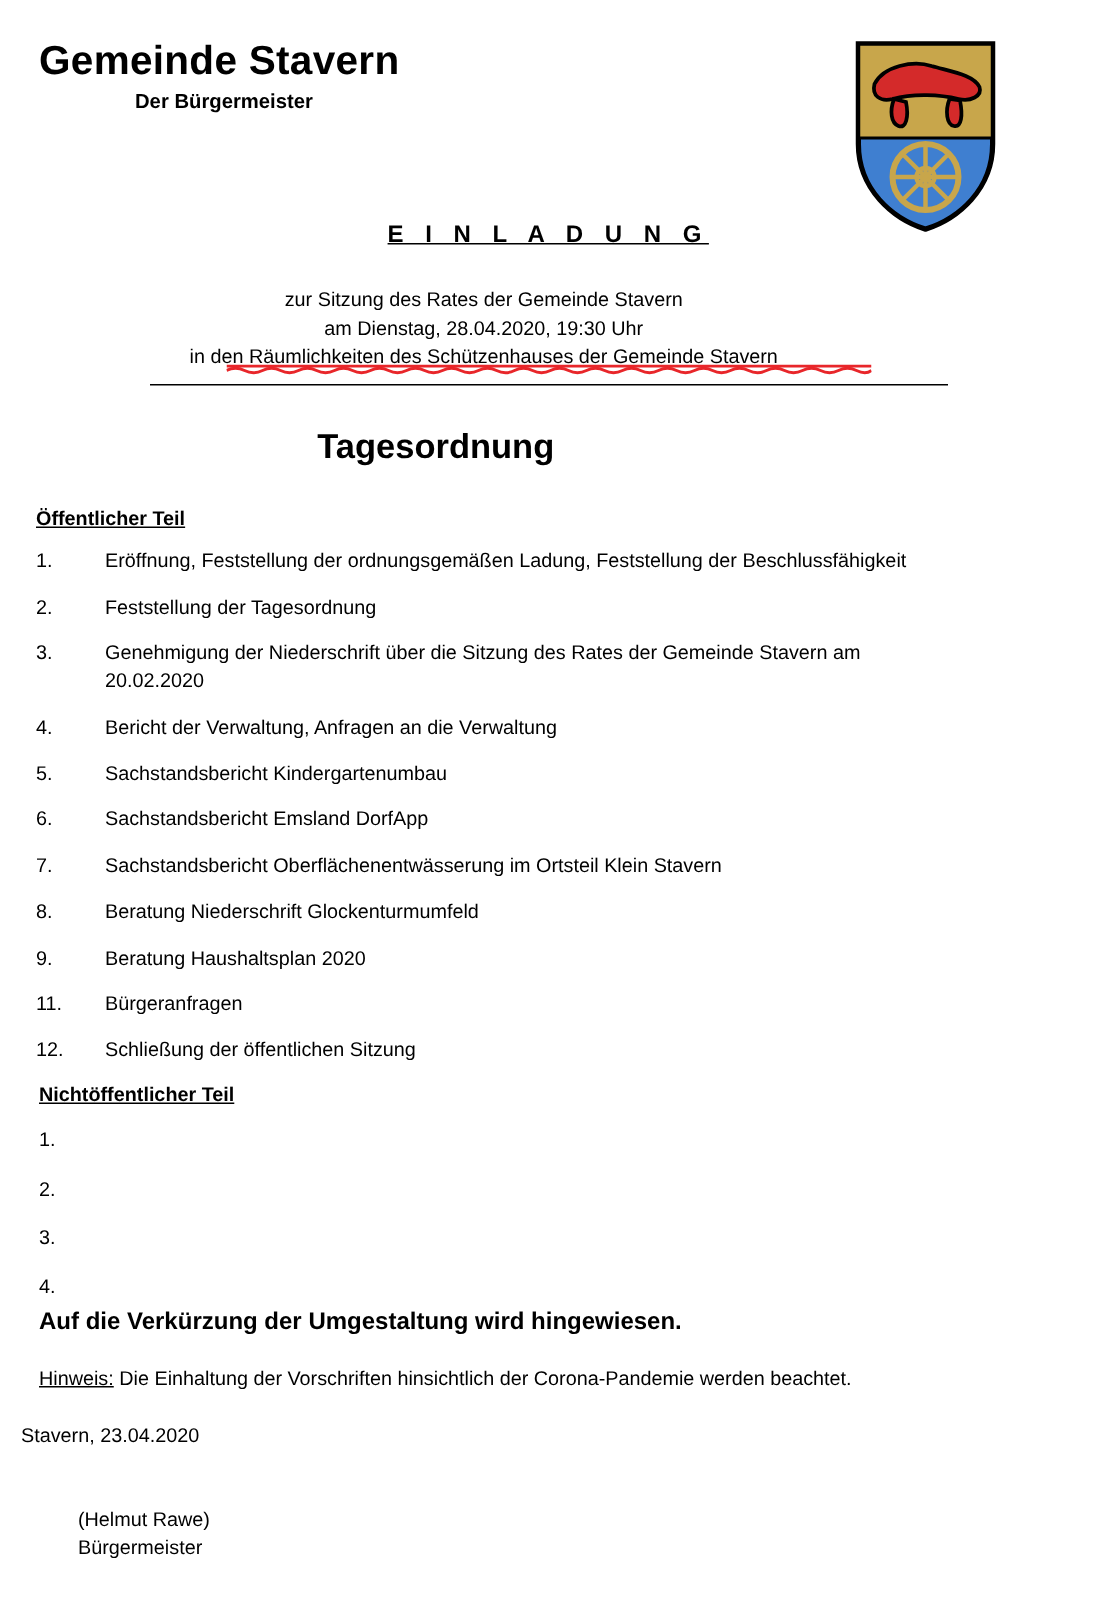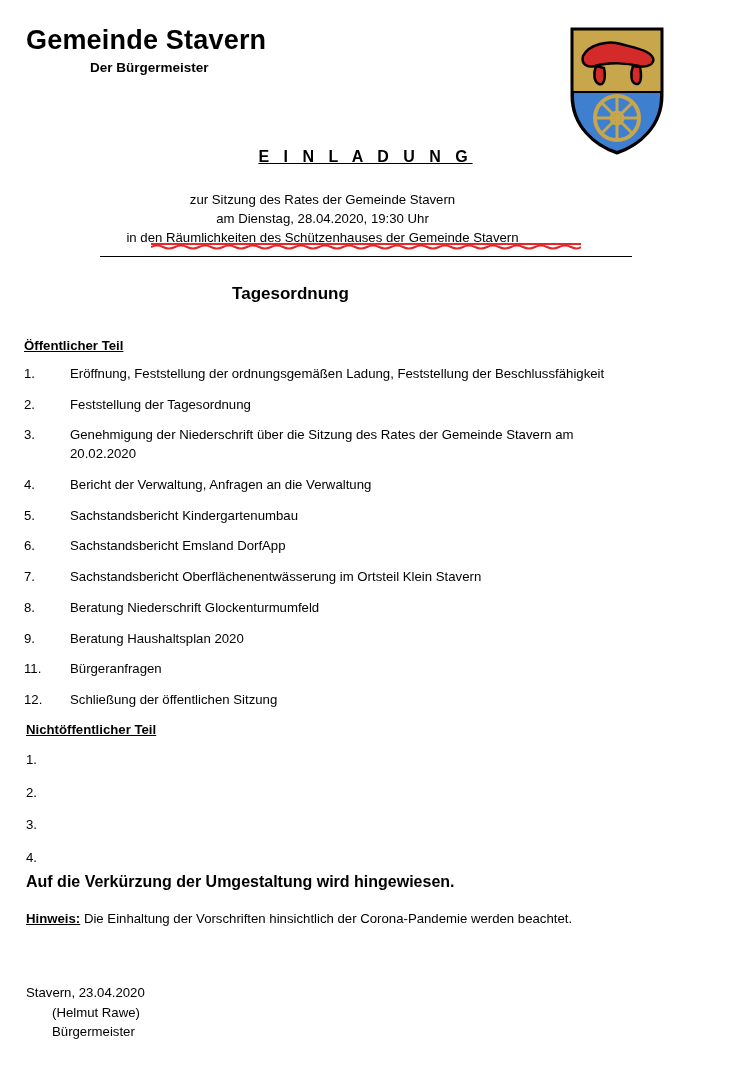--- a/index.html
+++ b/index.html
@@ -81,21 +81,21 @@
     left: 100px;
     width: 532px;
     border-top: 1px solid #000;
   }
   .agenda-title {
     position: absolute;
     top: 284px;
     left: 0;
     width: 581px;
     text-align: center;
-    font-size: 17px;
+    font-size: 23px;
     font-weight: bold;
   }
   .section-heading {
     font-size: 13.2px;
     font-weight: bold;
     text-decoration: underline;
   }
   .public-section {
     position: absolute;
     top: 322px;
@@ -146,30 +146,29 @@
     font-size: 16px;
     font-weight: bold;
   }
   .hint-line {
     position: absolute;
     top: 911px;
     left: 26px;
     font-size: 13.2px;
   }
   .hint-label {
-    font-weight: bold;
+    font-weight: normal;
     text-decoration: underline;
     margin-top: 20px;
   }
   .place-date {
     position: absolute;
     top: 949px;
-    left: 26px;
-    font-size: 13.2px;
-    margin-top: 36px;
+    left: 14px;
+    font-size: 13.2px;
   }
   .signature {
     position: absolute;
     top: 1003px;
     left: 52px;
     font-size: 13.2px;
     line-height: 1.45;
   }
 </style>
 </head>

